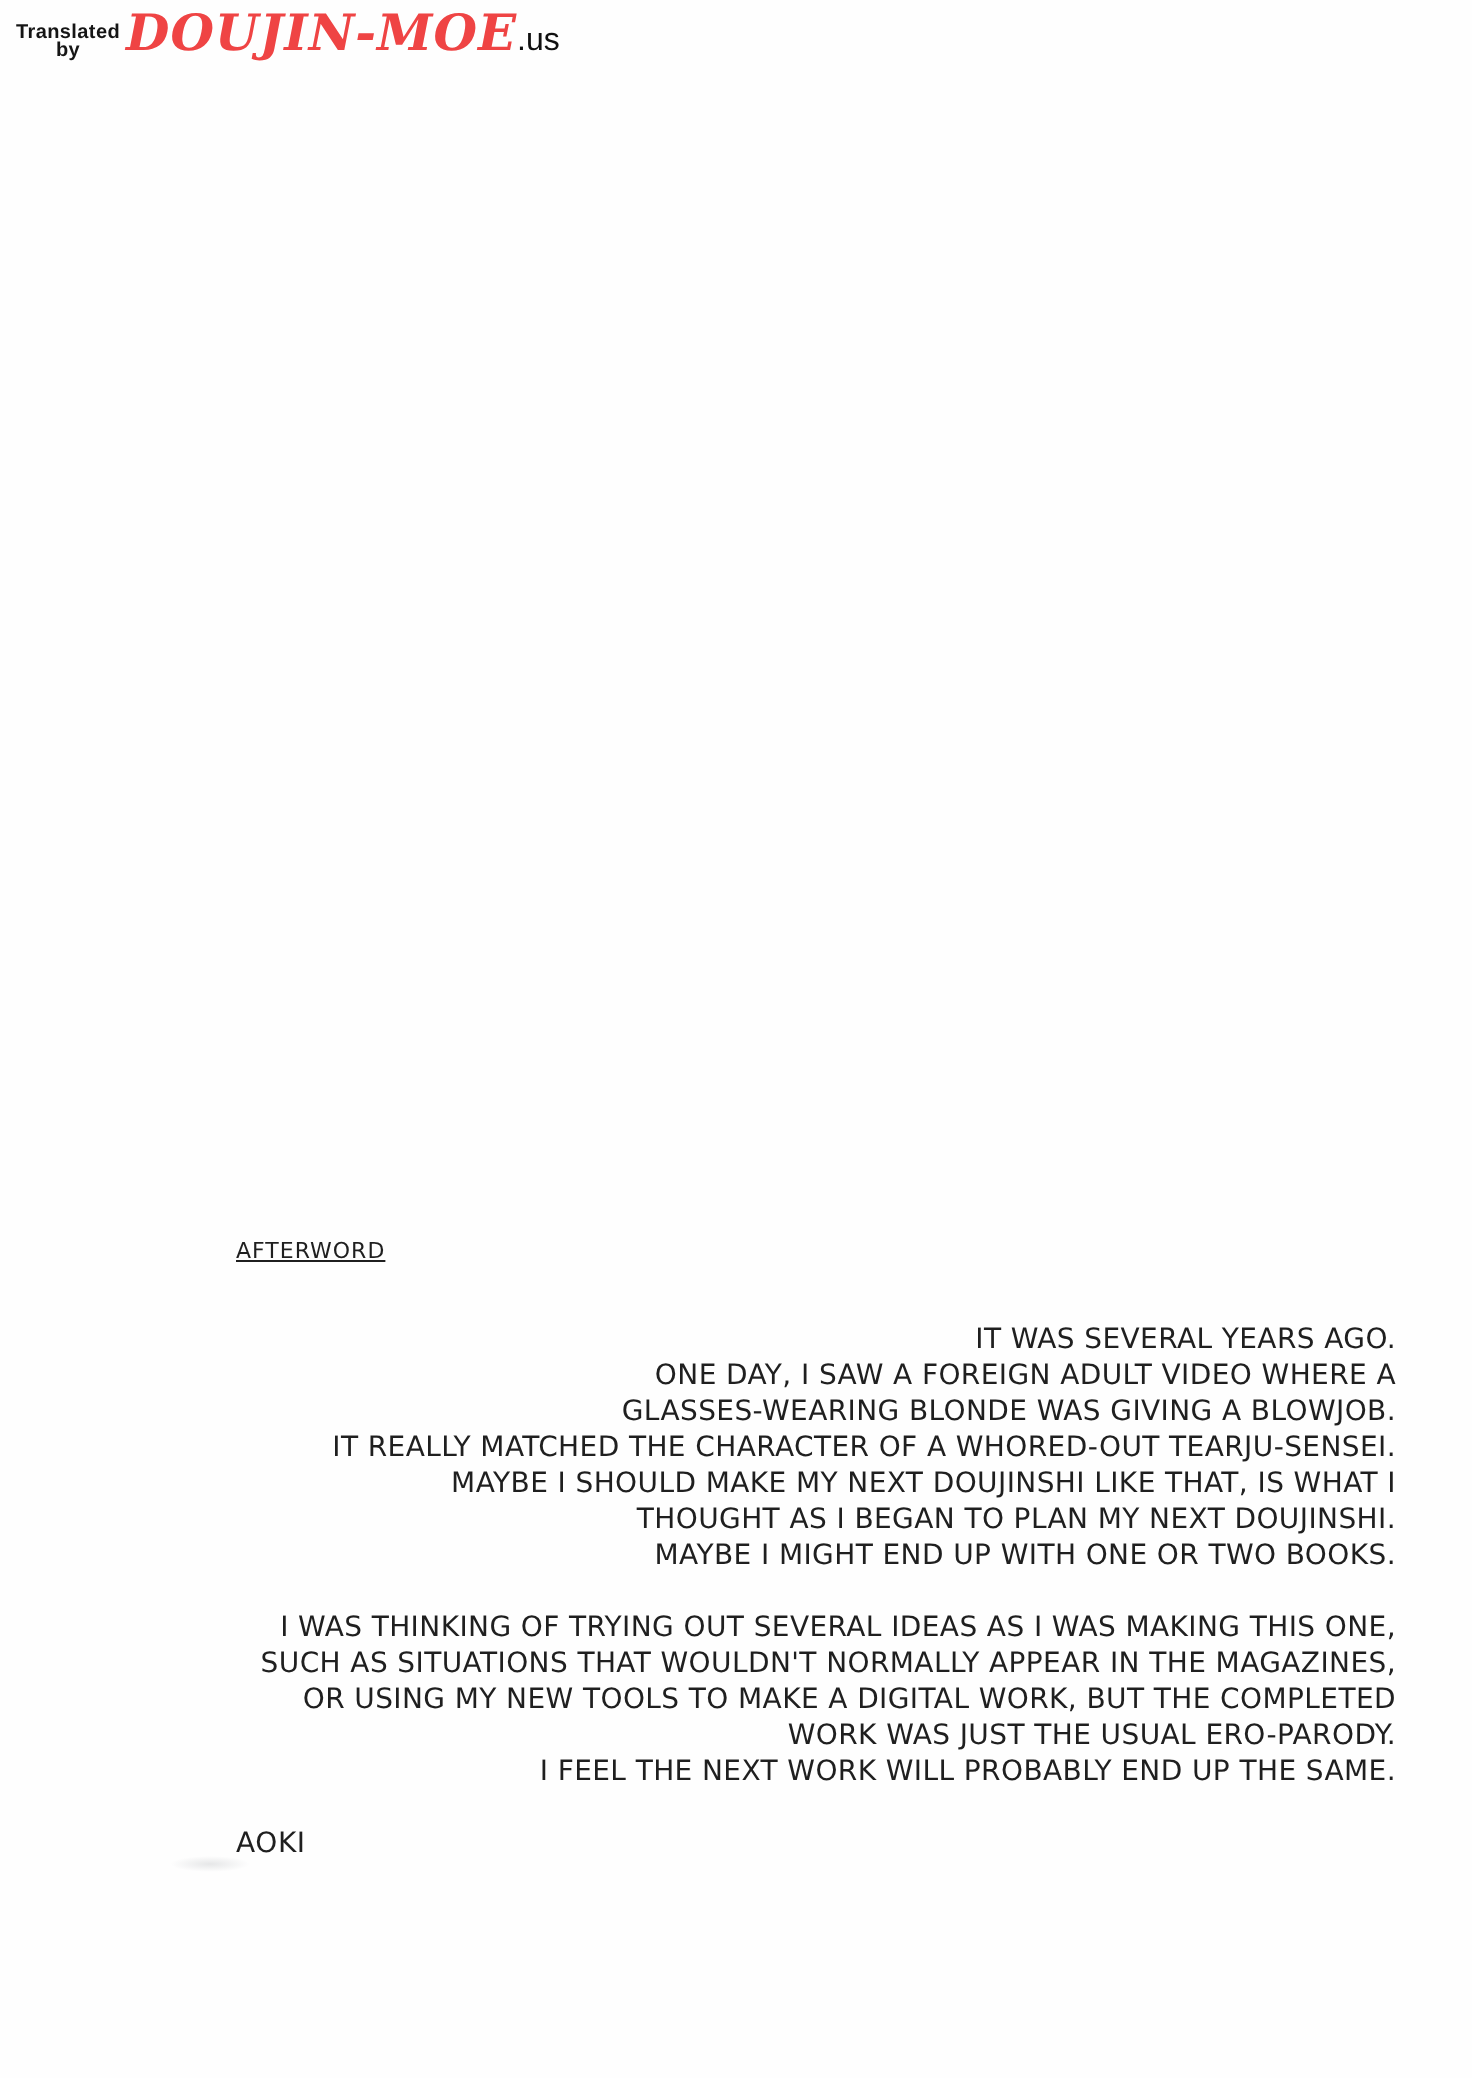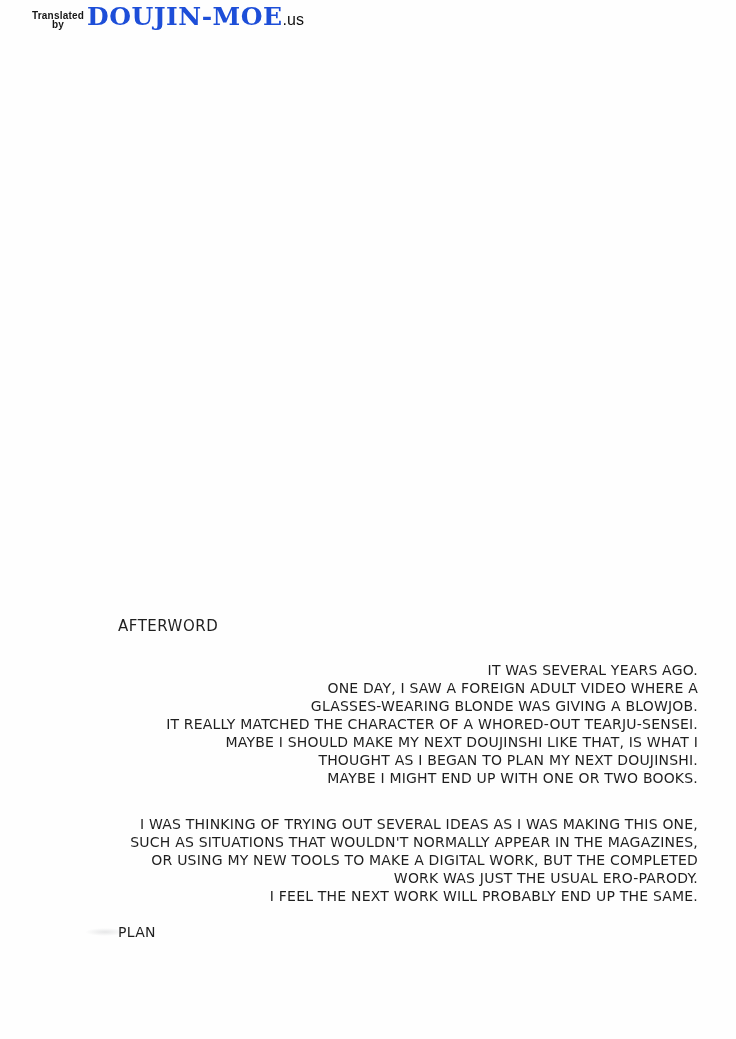--- a/index.html
+++ b/index.html
@@ -17,21 +17,20 @@
   }
 
   
   .watermark {
     position: absolute;
     top: 4px;
     left: 8px;
     display: flex;
     align-items: center;
     color: #151515;
-    margin-left: 24px;
   }
   .wm-prefix {
     display: flex;
     flex-direction: column;
     align-items: center;
     font-family: "Liberation Sans", sans-serif;
     font-weight: bold;
     font-size: 10px;
     line-height: 9px;
     padding-top: 7px;
@@ -40,53 +39,55 @@
   .wm-logo {
     margin-left: 3px;
     white-space: nowrap;
   }
   .logo-main {
     font-family: "DejaVu Serif", serif;
     font-weight: bold;
     font-size: 25px;
     line-height: 25px;
     letter-spacing: 0.5px;
-    color: #1d4ed8;
+    color: #ef4444;
+    font-style: italic;
   }
   .logo-suffix {
     font-family: "Liberation Sans", sans-serif;
     font-weight: normal;
     font-size: 16px;
     color: #101010;
   }
 
   
   .afterword {
     position: absolute;
     left: 118px;
     top: 617px;
     width: 580px;
     color: #1f1f1f;
   }
   .heading {
-    font-size: 15px;
+    font-size: 11px;
     line-height: 18px;
     letter-spacing: 0.5px;
     white-space: pre-line;
+    text-decoration: underline;
   }
   .para {
     margin-top: 26px;
     font-size: 14px;
     line-height: 18px;
     letter-spacing: 0.2px;
     white-space: pre-line;
     text-align: right;
   }
   .para + .para {
-    margin-top: 28px;
+    margin-top: 18px;
   }
   .signature {
     margin-top: 18px;
     font-size: 14px;
     line-height: 18px;
     letter-spacing: 0.3px;
     white-space: pre-line;
   }
 
   
@@ -120,18 +121,18 @@
 GLASSES-WEARING BLONDE WAS GIVING A BLOWJOB.
 IT REALLY MATCHED THE CHARACTER OF A WHORED-OUT TEARJU-SENSEI.
 MAYBE I SHOULD MAKE MY NEXT DOUJINSHI LIKE THAT, IS WHAT I
 THOUGHT AS I BEGAN TO PLAN MY NEXT DOUJINSHI.
 MAYBE I MIGHT END UP WITH ONE OR TWO BOOKS.</div>
     <div class="para">I WAS THINKING OF TRYING OUT SEVERAL IDEAS AS I WAS MAKING THIS ONE,
 SUCH AS SITUATIONS THAT WOULDN'T NORMALLY APPEAR IN THE MAGAZINES,
 OR USING MY NEW TOOLS TO MAKE A DIGITAL WORK, BUT THE COMPLETED
 WORK WAS JUST THE USUAL ERO-PARODY.
 I FEEL THE NEXT WORK WILL PROBABLY END UP THE SAME.</div>
-    <div class="signature">PLAN</div>
+    <div class="signature">AOKI</div>
   </div>
 
   <div class="artifact"></div>
 
 </div>
 
 </body></html>

